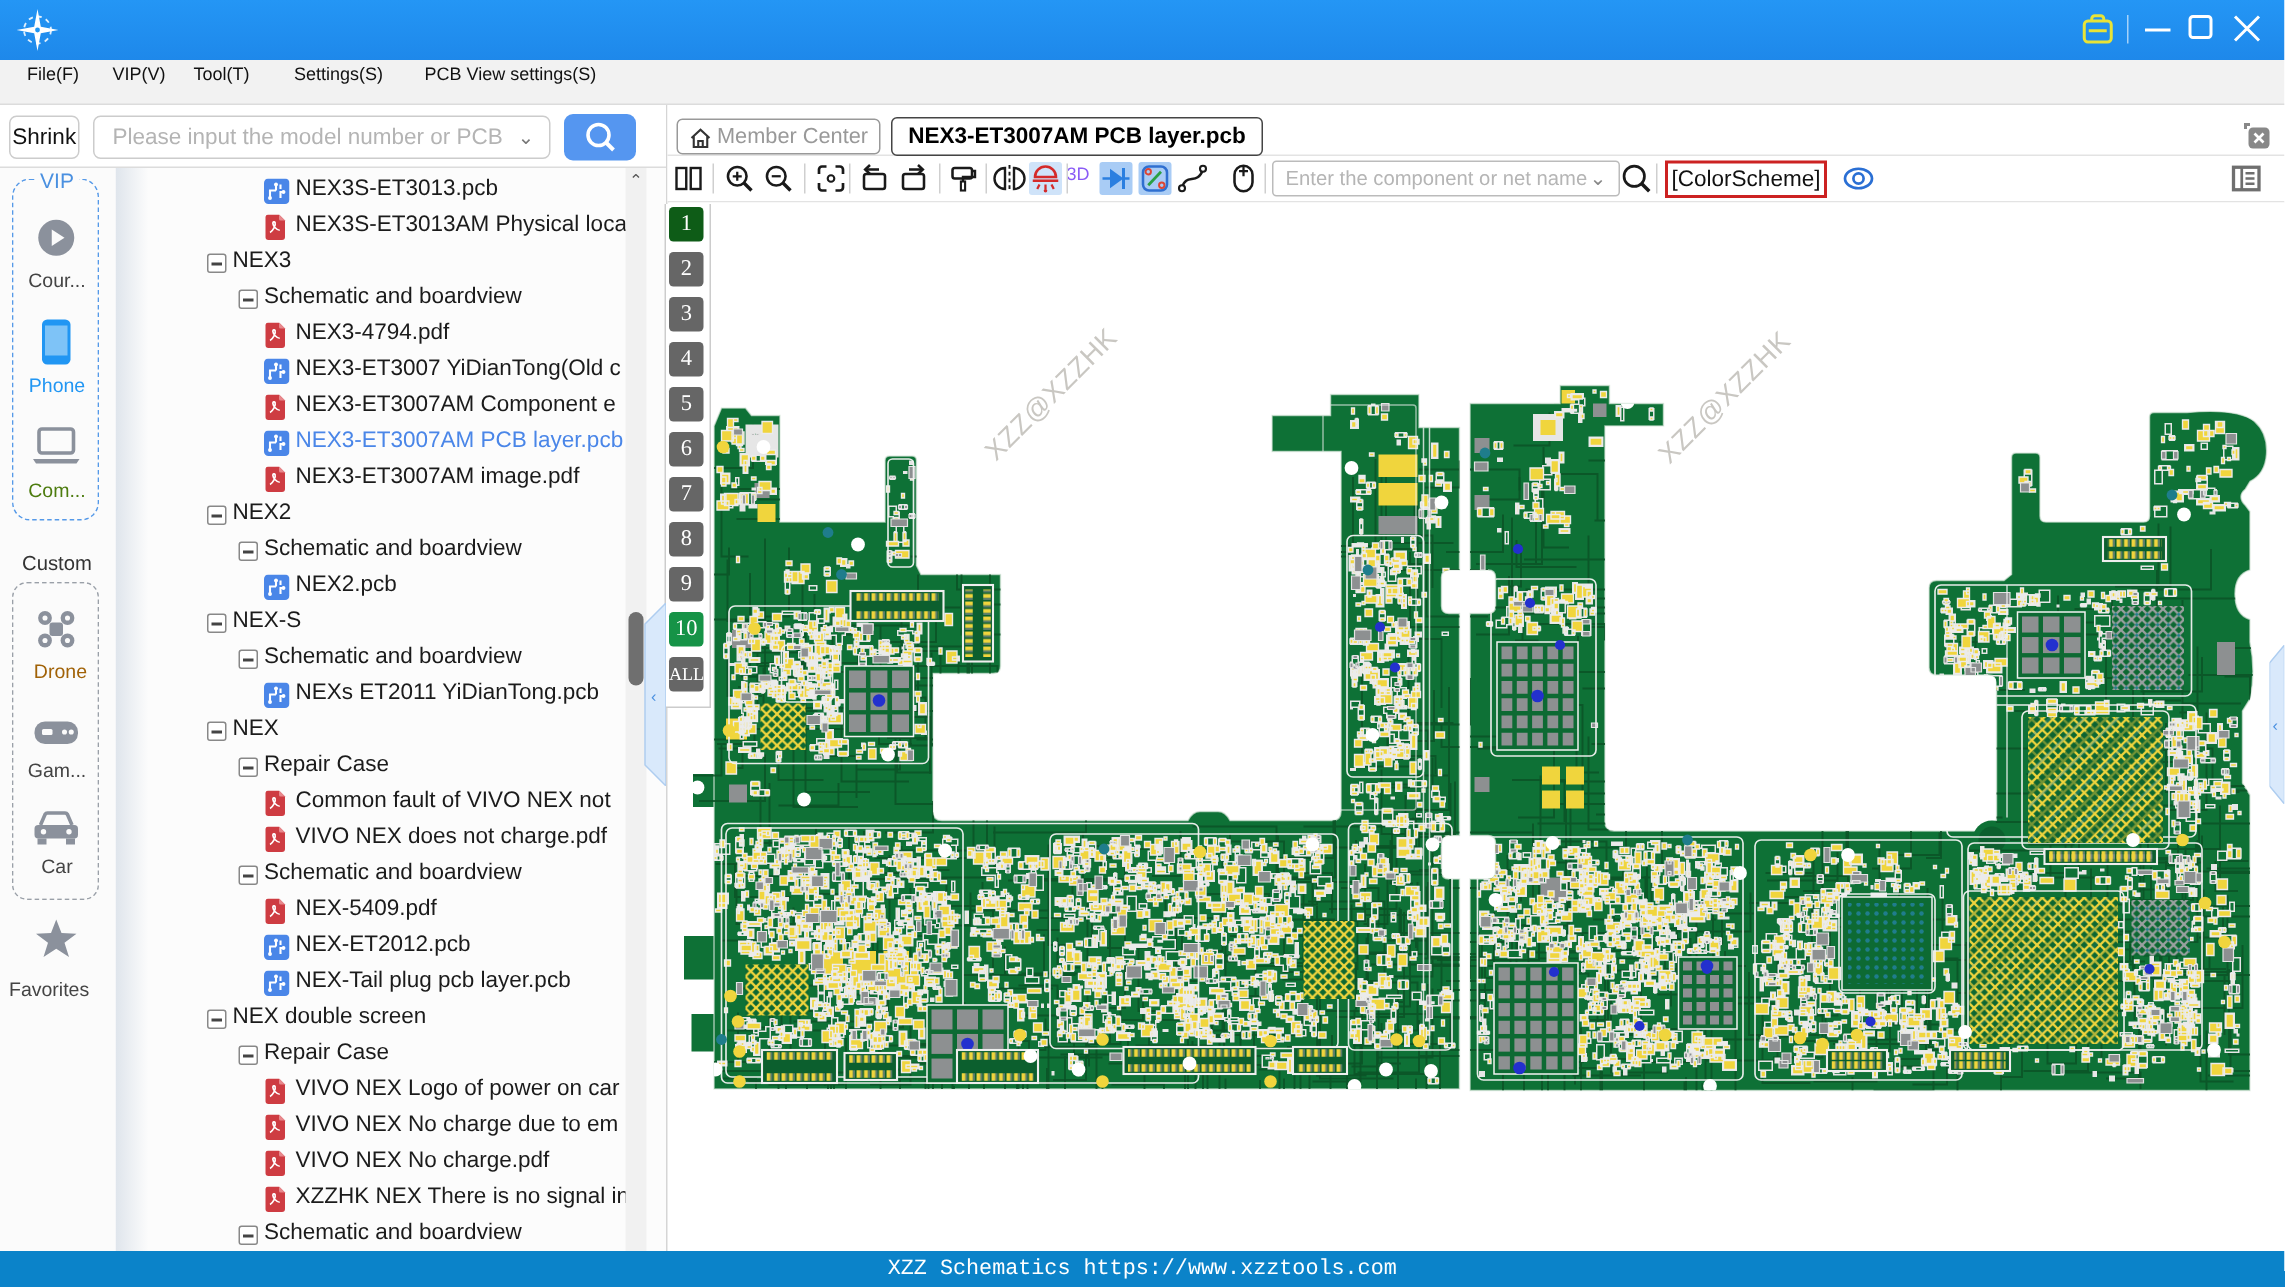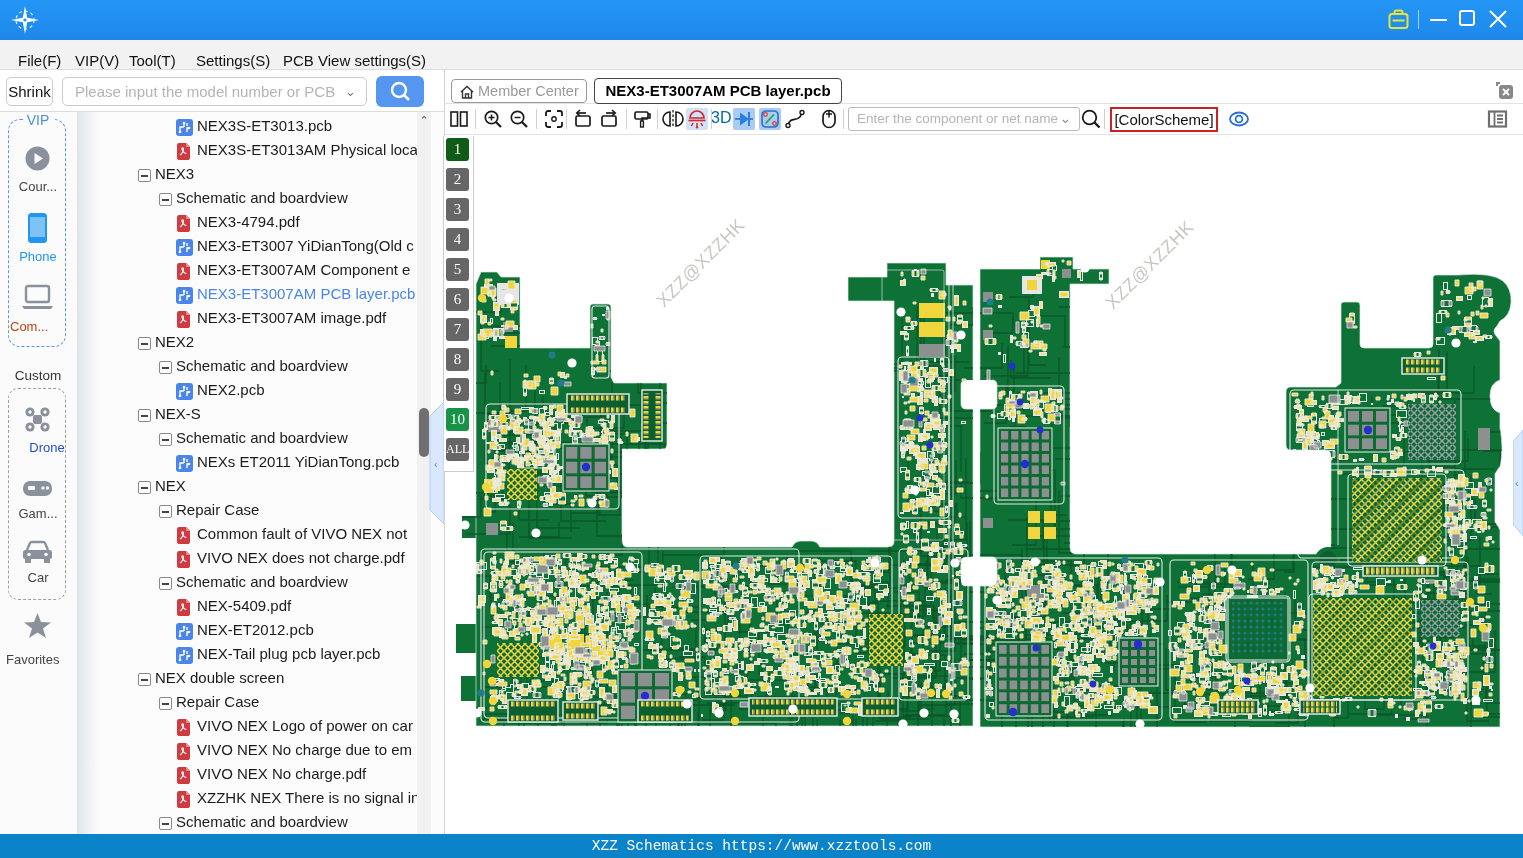--- a/index.html
+++ b/index.html
@@ -1,40 +1,40 @@
 <!DOCTYPE html>
 <html><head><meta charset="utf-8"><style>
 *{margin:0;padding:0;box-sizing:border-box}
 body{width:1523px;height:858px;position:relative;overflow:hidden;font-family:"Liberation Sans",sans-serif;background:#fff}
 .abs{position:absolute}
 #title{left:0;top:0;width:1523px;height:40px;background:linear-gradient(180deg,#2496f5,#1e88ea)}
 #title .txt{position:absolute;left:48px;top:10px;color:#fff;font-size:16px}
 #menu{left:0;top:40px;width:1523px;height:30px;background:#f2f2f2;border-bottom:1px solid #dcdcdc}
-.mi{position:absolute;top:12px;font-size:15px;color:#111}
+.mi{position:absolute;top:2px;font-size:12px;color:#111}
 #tb1{left:0;top:70px;width:444px;height:42px;background:#fff;border-bottom:1px solid #dcdcdc}
 #shrink{position:absolute;left:6px;top:7px;width:47px;height:29px;border:1px solid #ccc;border-radius:5px;font-size:15px;color:#111;text-align:center;line-height:27px}
 #srch{position:absolute;left:62px;top:7px;width:305px;height:29px;border:1px solid #ccc;border-radius:5px;color:#b4b4b4;font-size:15px;line-height:27px;padding-left:12px}
 #srch .chev{position:absolute;right:10px;top:0px;color:#777;font-size:13px}
 #sbtn{position:absolute;left:376px;top:6px;width:48px;height:31px;background:#5596f0;border-radius:6px}
 #sidebar{left:0;top:112px;width:77px;height:722px;background:#fbfbfb}
 #tree{left:77px;top:112px;width:367px;height:722px;background:#fcfcfc;overflow:hidden}
 #tree .shadow{position:absolute;left:0;top:0;width:22px;height:722px;background:linear-gradient(90deg,#dfe5ec,rgba(255,255,255,0))}
 .tl{position:absolute;font-size:15px;color:#1b1b1b;white-space:nowrap}
 .tl.sel{color:#4a86e8}
 .tic{position:absolute}
 .exp{position:absolute;width:13px;height:13px;border:1px solid #888;border-radius:2px;background:#fff}
 .exp::after{content:"";position:absolute;left:2px;top:5px;width:7px;height:1.5px;background:#444}
 #vline{left:444px;top:70px;width:1px;height:764px;background:#d5d5d5}
 #tabs{left:445px;top:70px;width:1078px;height:34px;background:#fff;border-bottom:1px solid #e3e3e3}
 #mc{position:absolute;left:6px;top:9px;width:136px;height:24px;border:1px solid #999;border-radius:4px;color:#999;font-size:14.5px;line-height:22px;padding-left:26px}
 #tab1{position:absolute;left:149px;top:8px;width:248px;height:26px;border:1.5px solid #444;border-radius:4px;color:#000;font-weight:bold;font-size:15px;text-align:center;line-height:23px}
 #tb2{left:445px;top:104px;width:1078px;height:31px;background:#fff;border-bottom:1px solid #e3e3e3}
 .ic{position:absolute;border-radius:2px}
 .vsep{position:absolute;top:109px;width:1px;height:20px;background:#cfcfcf}
-.t3d{position:absolute;left:711px;top:109px;font-size:16px;color:#0369a1;font-weight:500}
+.t3d{position:absolute;left:711px;top:109px;font-size:12px;color:#8b5cf6;font-weight:500}
 #srch2{position:absolute;left:848px;top:107px;width:232px;height:24px;border:1px solid #bbb;border-radius:3px;color:#b5b5b5;font-size:13.5px;line-height:22px;padding-left:8px}
 #cscheme{position:absolute;left:1110px;top:107px;width:108px;height:25px;border:2px solid #cc2222;color:#111;font-size:15px;text-align:center;line-height:21px}
 #canvas{left:446px;top:135px;width:1077px;height:699px;background:#fff}
 #laypanel{left:443px;top:136px;width:31px;height:336px;background:#fff;border:1px solid #ccc;border-top:none}
 .lb{position:absolute;left:3px;width:23px;height:23px;border-radius:3px;color:#fff;font-family:"Liberation Serif",serif;text-align:center;line-height:23px}
 #bottom{left:0;top:834px;width:1523px;height:24px;background:#0b83c9;color:#fff;font-family:"Liberation Mono",monospace;font-size:14.5px;text-align:center;line-height:24px;letter-spacing:0px}
 #closeall{position:absolute;left:1494px;top:80px}
 </style></head><body>
 
 <div class="abs" id="title">
@@ -82,40 +82,40 @@
  <div class="abs" style="left:10px;top:67px;width:56px;color:#444;font-size:13px;text-align:center">Cour...</div>
  <svg class="abs" style="left:27px;top:100px" width="21" height="32" viewBox="0 0 21 32">
       <rect x="1" y="1" width="19" height="30" rx="3.5" fill="#2196f3"></rect>
       <rect x="3" y="5" width="15" height="20" fill="#7ec3f7"></rect>
     </svg>
  <div class="abs" style="left:10px;top:137px;width:56px;color:#2196f3;font-size:13px;text-align:center">Phone</div>
  <svg class="abs" style="left:21px;top:172px" width="33" height="26" viewBox="0 0 33 26">
       <rect x="5" y="2" width="23" height="16" rx="2" fill="none" stroke="#8b919c" stroke-width="2.4"></rect>
       <path d="M1,22 h31 l-2,3 h-27 z" fill="#8b919c"></path>
     </svg>
- <div class="abs" style="left:10px;top:207px;width:56px;color:#c2410c;font-size:13px;text-align:left">Com...</div>
+ <div class="abs" style="left:10px;top:207px;width:56px;color:#4d7c0f;font-size:13px;text-align:center">Com...</div>
 
  <div class="abs" style="left:8px;top:276px;width:58px;height:212px;border:1.5px dashed #9aa0a8;border-radius:10px"></div>
  <div class="abs" style="left:11px;top:256px;width:54px;height:15px;background:#fbfbfb;color:#333;font-size:13.5px;text-align:center">Custom</div>
  <svg class="abs" style="left:23px;top:293px" width="29" height="29" viewBox="0 0 29 29">
       <g fill="#8b919c">
         <circle cx="7" cy="7" r="4.6"></circle>
         <circle cx="22" cy="7" r="4.6"></circle>
         <circle cx="7" cy="22" r="4.6"></circle>
         <circle cx="22" cy="22" r="4.6"></circle>
         <rect x="10" y="10" width="9" height="9" rx="2"></rect>
       </g>
       <g fill="#fbfbfb">
         <circle cx="7" cy="7" r="1.7"></circle>
         <circle cx="22" cy="7" r="1.7"></circle>
         <circle cx="7" cy="22" r="1.7"></circle>
         <circle cx="22" cy="22" r="1.7"></circle>
       </g>
     </svg>
- <div class="abs" style="left:19px;top:328px;width:56px;color:#1d4ed8;font-size:13px;text-align:center">Drone</div>
+ <div class="abs" style="left:2px;top:328px;width:56px;color:#a16207;font-size:13px;text-align:right">Drone</div>
  <svg class="abs" style="left:22px;top:366px" width="31" height="21" viewBox="0 0 31 21">
       <rect x="1" y="3" width="29" height="15" rx="7" fill="#8b919c"></rect>
       <rect x="6" y="8" width="7" height="4" rx="1" fill="#fbfbfb"></rect>
       <circle cx="21" cy="10" r="1.7" fill="#fbfbfb"></circle>
       <circle cx="25.5" cy="10" r="1.7" fill="#fbfbfb"></circle>
     </svg>
  <div class="abs" style="left:10px;top:394px;width:56px;color:#444;font-size:13px;text-align:center">Gam...</div>
  <svg class="abs" style="left:22px;top:428px" width="31" height="24" viewBox="0 0 31 24">
       <path d="M5,10 L8,3 a2,2 0 0 1 2,-1 h11 a2,2 0 0 1 2,1 l3,7" fill="none" stroke="#8b919c" stroke-width="2.4"></path>
       <rect x="1" y="10" width="29" height="9" rx="2.5" fill="#8b919c"></rect>

